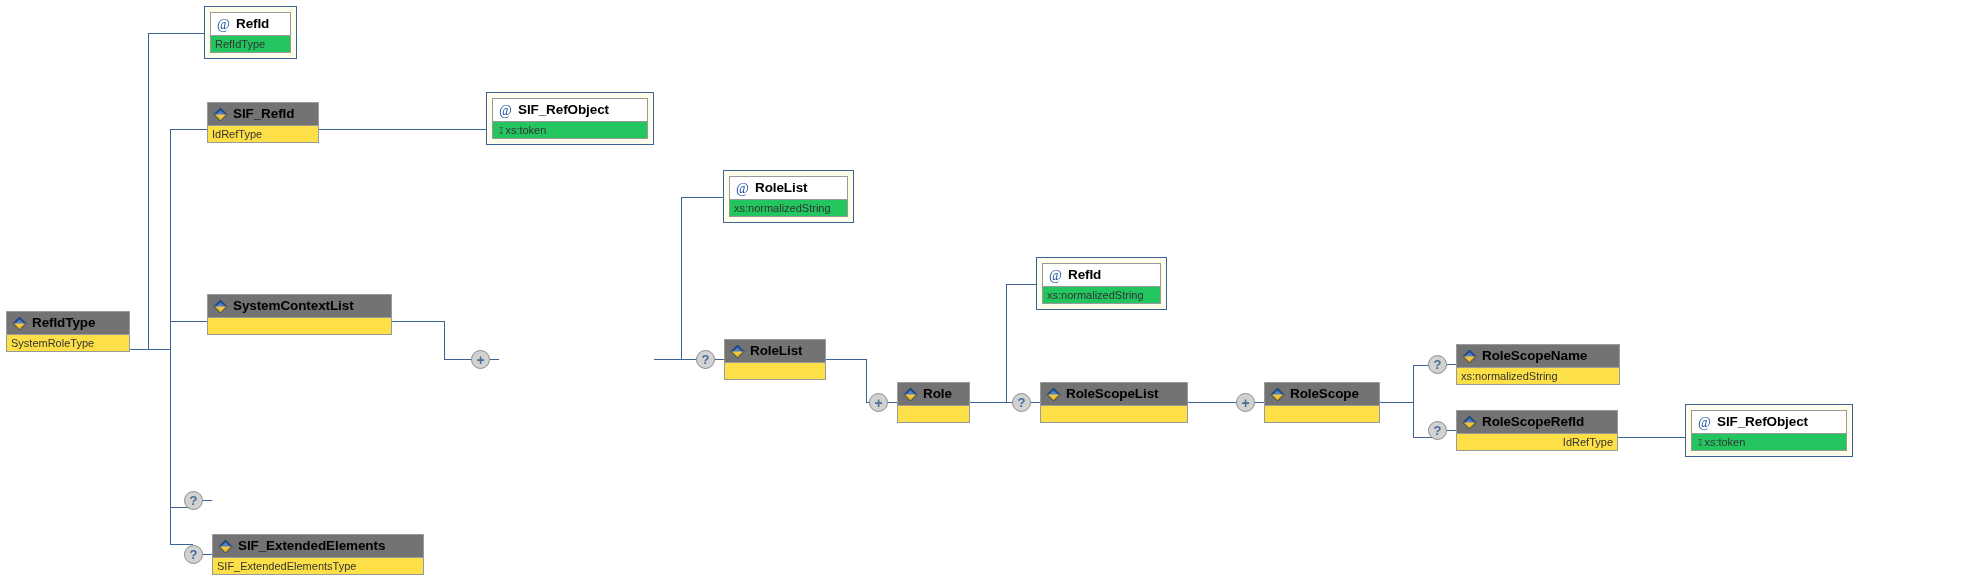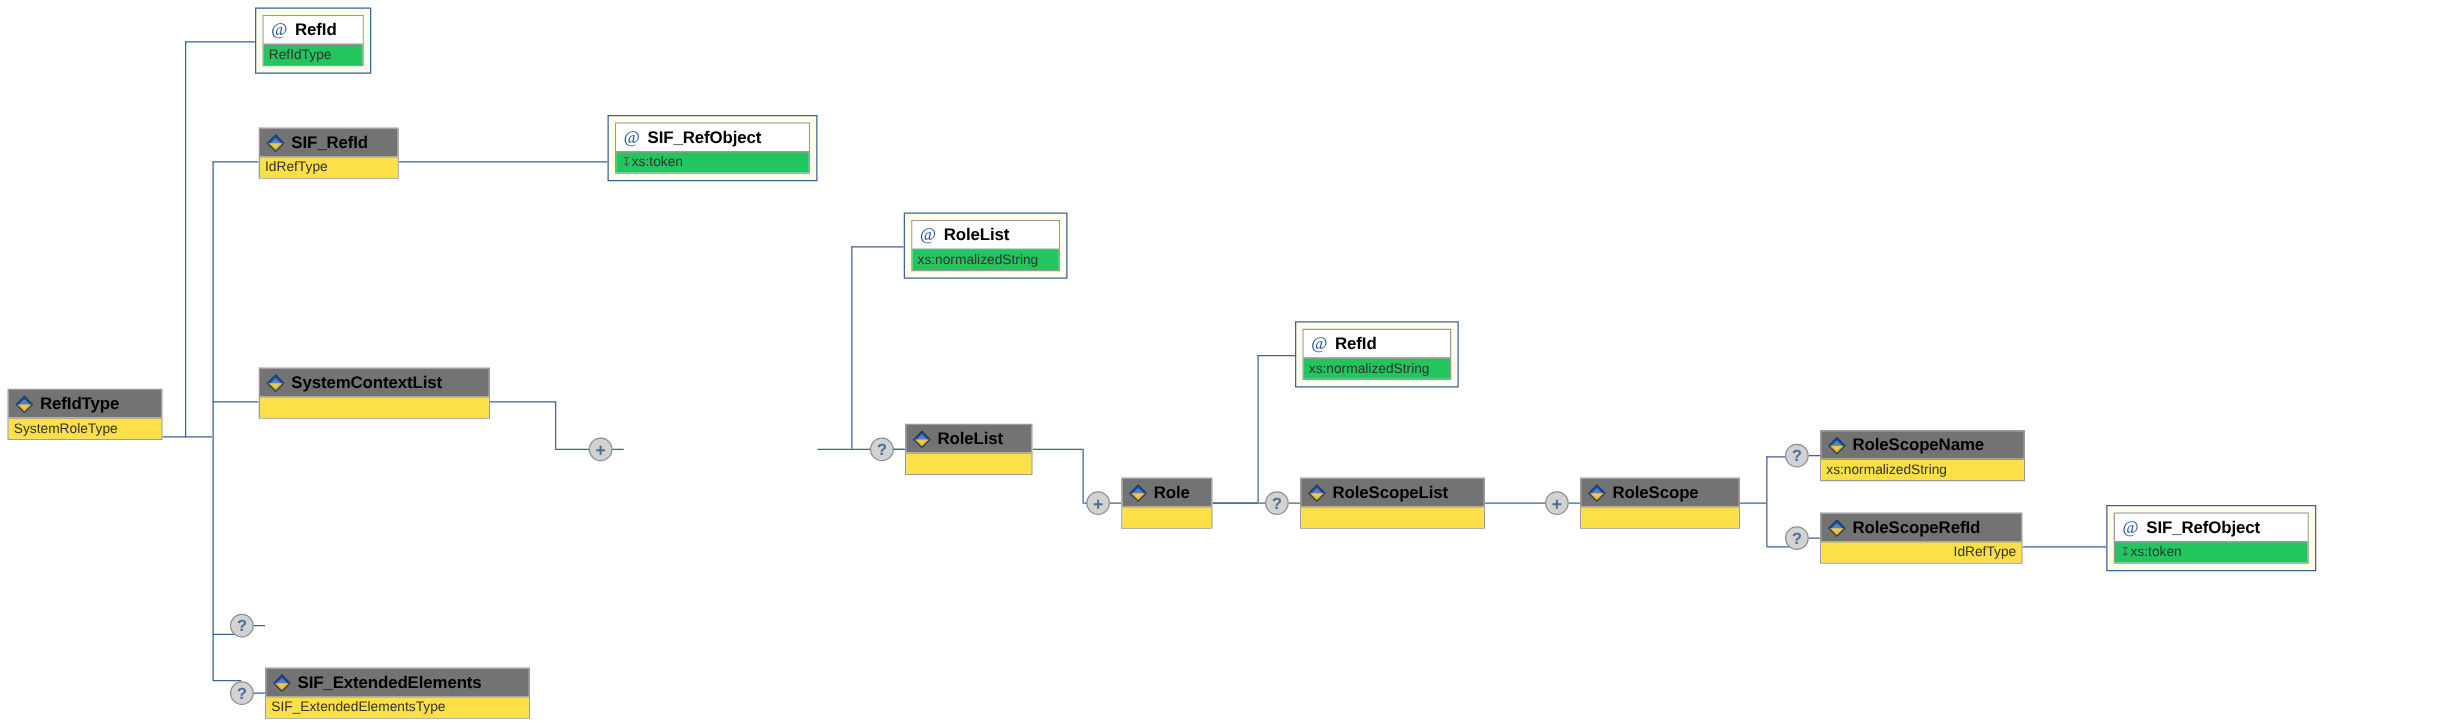--- a/index.html
+++ b/index.html
@@ -293,21 +293,21 @@
             <polygon points="3.2,7.5 7.5,3.4 11.8,7.5 7.5,11.6" fill="#ffffff" opacity="0.28"></polygon>
             <polygon points="7.5,1 14,7.5 7.5,14 1,7.5" fill="none" stroke="#14386e" stroke-width="0.9"></polygon>
           </svg>
         </span>
         <span class="label">RoleScopeList</span>
       </div>
       <div class="type empty"></div>
     </div>
     <div class="badge plus" style="left: 1236px; top: 393px;">+</div>
     <div class="line h" style="left: 1255px; top: 402px; width: 9px;"></div>
-    <div class="node element" style="left: 1264px; top: 382px; width: 128px;">
+    <div class="node element" style="left: 1264px; top: 382px; width: 116px;">
       <div class="title">
         <span class="ico elem">
           <svg width="15" height="15" viewBox="0 0 15 15">
             <polygon points="7.5,1 14,7.5 7.5,14 1,7.5" fill="#e8b310"></polygon>
             <polygon points="7.5,1 14,7.5 7.5,7.5 1,7.5" fill="#1b4f9c"></polygon>
             <polygon points="3.2,7.5 7.5,3.4 11.8,7.5 7.5,11.6" fill="#ffffff" opacity="0.28"></polygon>
             <polygon points="7.5,1 14,7.5 7.5,14 1,7.5" fill="none" stroke="#14386e" stroke-width="0.9"></polygon>
           </svg>
         </span>
         <span class="label">RoleScope</span>

